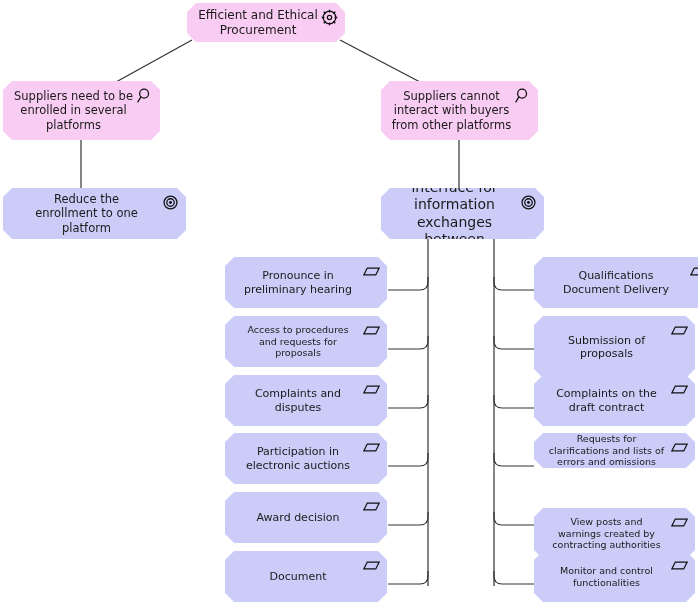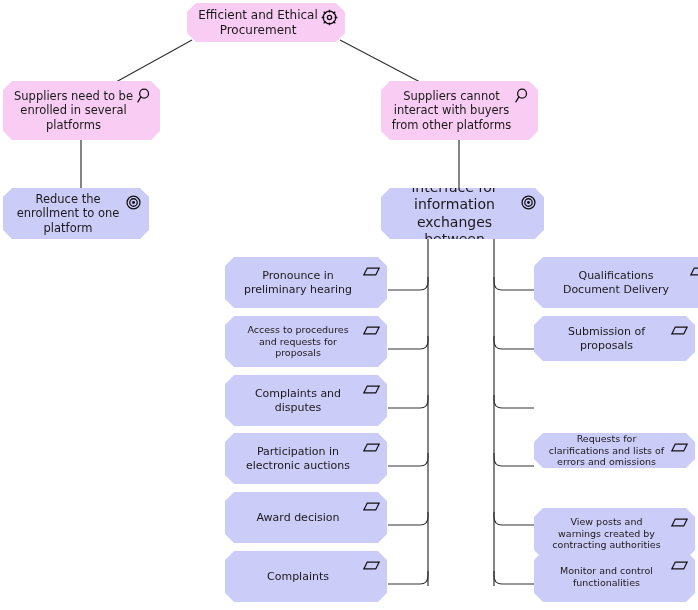--- a/index.html
+++ b/index.html
@@ -131,21 +131,21 @@
   <div class="node assessment" style="left:381px; top:81px; width:157px; height:59px;">
     <span class="label">Suppliers cannot
 interact with buyers
 from other platforms</span>
     <svg class="ico" viewBox="0 0 20 20" xmlns="http://www.w3.org/2000/svg">
       <circle cx="9.5" cy="7.8" r="5.2" fill="none" stroke="#111" stroke-width="1.5"></circle>
       <line x1="5.8" y1="11.6" x2="2.2" y2="17.5" stroke="#111" stroke-width="1.5" stroke-linecap="round"></line>
     </svg>
   </div>
 
-  <div class="node goal" style="left:3px; top:188px; width:146px; height:51px;">
+  <div class="node goal" style="left:3px; top:188px; width:183px; height:51px;">
     <span class="label">Reduce the
 enrollment to one
 platform</span>
     <svg class="ico" viewBox="0 0 20 20" xmlns="http://www.w3.org/2000/svg">
       <circle cx="10" cy="10" r="7.6" fill="none" stroke="#111" stroke-width="1.5"></circle>
       <circle cx="10" cy="10" r="4.4" fill="none" stroke="#111" stroke-width="1.5"></circle>
       <circle cx="10" cy="10" r="1.7" fill="#111"></circle>
     </svg>
   </div>
 
@@ -194,42 +194,49 @@
   </div>
 
   <div class="node requirement" style="left:225px; top:492px; width:162px; height:51px;">
     <span class="label">Award decision</span>
     <svg class="ico" viewBox="0 0 20 20" xmlns="http://www.w3.org/2000/svg">
       <polygon points="5,6 19,6 15,14 1,14" fill="none" stroke="#111" stroke-width="1.4"></polygon>
     </svg>
   </div>
 
   <div class="node requirement" style="left:225px; top:551px; width:162px; height:51px;">
-    <span class="label">Complaints</span>
+    <span class="label">Document</span>
     <svg class="ico" viewBox="0 0 20 20" xmlns="http://www.w3.org/2000/svg">
       <polygon points="5,6 19,6 15,14 1,14" fill="none" stroke="#111" stroke-width="1.4"></polygon>
     </svg>
   </div>
 
   <div class="node requirement" style="left:534px; top:257px; width:180px; height:51px;">
     <span class="label">Qualifications
 Document Delivery</span>
     <svg class="ico" viewBox="0 0 20 20" xmlns="http://www.w3.org/2000/svg">
       <polygon points="5,6 19,6 15,14 1,14" fill="none" stroke="#111" stroke-width="1.4"></polygon>
     </svg>
   </div>
 
-  <div class="node requirement" style="left:534px; top:316px; width:161px; height:45px;justify-content:center;">
+  <div class="node requirement" style="left:534px; top:316px; width:161px; height:62px;justify-content:center;">
     <span class="label">Submission of
 proposals</span>
     <svg class="ico" viewBox="0 0 20 20" xmlns="http://www.w3.org/2000/svg">
       <polygon points="5,6 19,6 15,14 1,14" fill="none" stroke="#111" stroke-width="1.4"></polygon>
     </svg>
   </div>
 
+  <div class="node requirement" style="left:534px; top:375px; width:161px; height:51px;">
+    <span class="label">Complaints on the
+draft contract</span>
+    <svg class="ico" viewBox="0 0 20 20" xmlns="http://www.w3.org/2000/svg">
+      <polygon points="5,6 19,6 15,14 1,14" fill="none" stroke="#111" stroke-width="1.4"></polygon>
+    </svg>
+  </div>
 
   <div class="node requirement small" style="left:534px; top:433px; width:161px; height:35px;">
     <span class="label">Requests for
 clarifications and lists of
 errors and omissions</span>
     <svg class="ico" viewBox="0 0 20 20" xmlns="http://www.w3.org/2000/svg">
       <polygon points="5,6 19,6 15,14 1,14" fill="none" stroke="#111" stroke-width="1.4"></polygon>
     </svg>
   </div>
 

